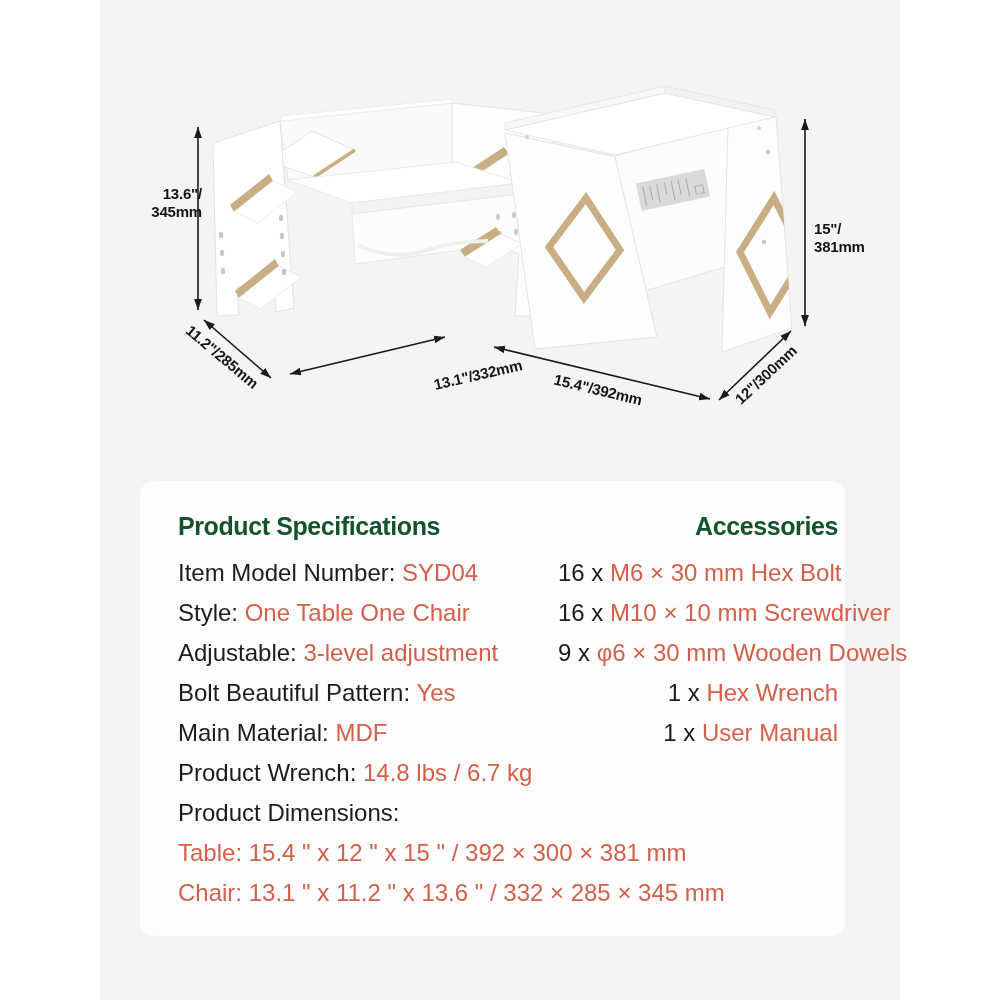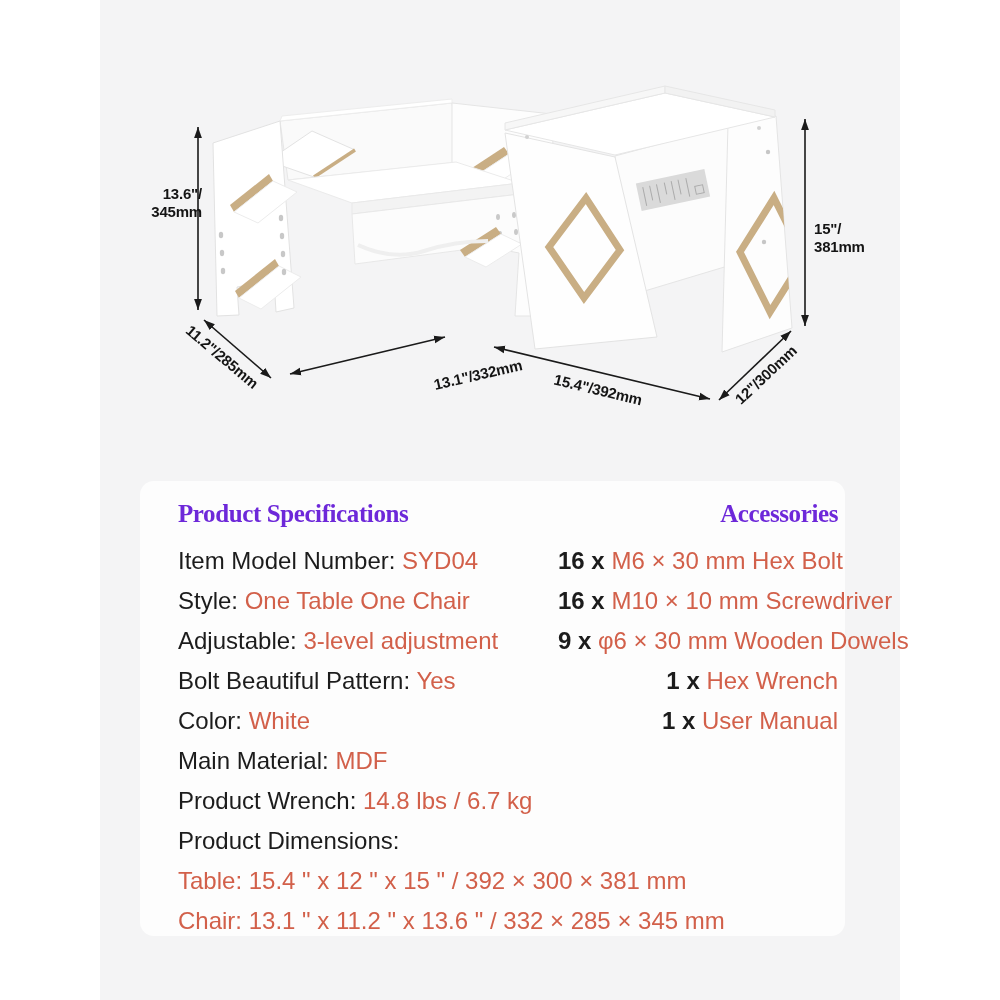--- a/index.html
+++ b/index.html
@@ -28,32 +28,31 @@
   .dim-table-depth  { left: 624px; top: 366px; width: 84px;  text-align: center; transform: rotate(-43deg); }
 
   .spec-panel {
     position: absolute; left: 40px; top: 481px;
     width: 705px; height: 455px;
     background: #fdfdfd; border-radius: 14px;
   }
   .spec-col  { position: absolute; top: 0; left: 38px;  width: 430px; }
   .acc-col   { position: absolute; top: 0; left: 418px; width: 280px; text-align: right; }
   .panel-heading {
-    margin: 20px 0 23px 0;
-    font-size: 25px; font-weight: 700; letter-spacing: -0.4px; color: #6d28d9;
+    margin: 32px 0 23px 0;
+    font-size: 25px; font-weight: 700; letter-spacing: -0.4px; color: #14532d;
     line-height: 26px;
-    font-family: Liberation Serif, serif;
   }
   .spec-row, .acc-row {
     height: 22px; margin-bottom: 18px;
     font-size: 24px; line-height: 22px; white-space: nowrap;
     color: #1c1c1c;
   }
   .val { color: #d2604a; }
-  .qty { color: #1c1c1c; font-weight: bold; }
+  .qty { color: #1c1c1c; }
 </style>
 </head>
 <body>
 
 <div class="content-strip">
 
   <div class="diagram-area">
 
     <svg width="800" height="475" viewBox="0 0 800 475">
       <defs>
@@ -170,21 +169,20 @@
 
   <div class="spec-panel">
 
     <div class="spec-col">
       <h2 class="panel-heading">Product Specifications</h2>
 
       <div class="spec-row"><span class="lbl">Item Model Number: </span><span class="val">SYD04</span></div>
       <div class="spec-row"><span class="lbl">Style: </span><span class="val">One Table One Chair</span></div>
       <div class="spec-row"><span class="lbl">Adjustable: </span><span class="val">3-level adjustment</span></div>
       <div class="spec-row"><span class="lbl">Bolt Beautiful Pattern: </span><span class="val">Yes</span></div>
-      <div class="spec-row"><span class="lbl">Color: </span><span class="val">White</span></div>
       <div class="spec-row"><span class="lbl">Main Material: </span><span class="val">MDF</span></div>
       <div class="spec-row"><span class="lbl">Product Wrench: </span><span class="val">14.8 lbs / 6.7 kg</span></div>
       <div class="spec-row"><span class="lbl">Product Dimensions:</span><span class="val"></span></div>
       <div class="spec-row"><span class="lbl"></span><span class="val">Table: 15.4 " x 12 " x 15 " / 392 × 300 × 381 mm</span></div>
       <div class="spec-row"><span class="lbl"></span><span class="val">Chair: 13.1 " x 11.2 " x 13.6 " / 332 × 285 × 345 mm</span></div>
     </div>
 
     <div class="acc-col">
       <h2 class="panel-heading">Accessories</h2>
 

